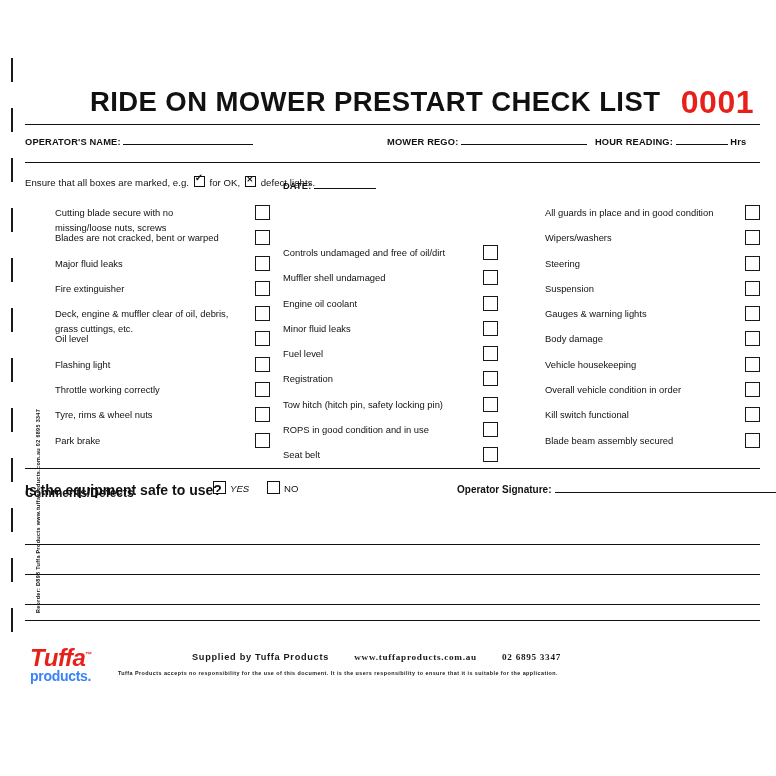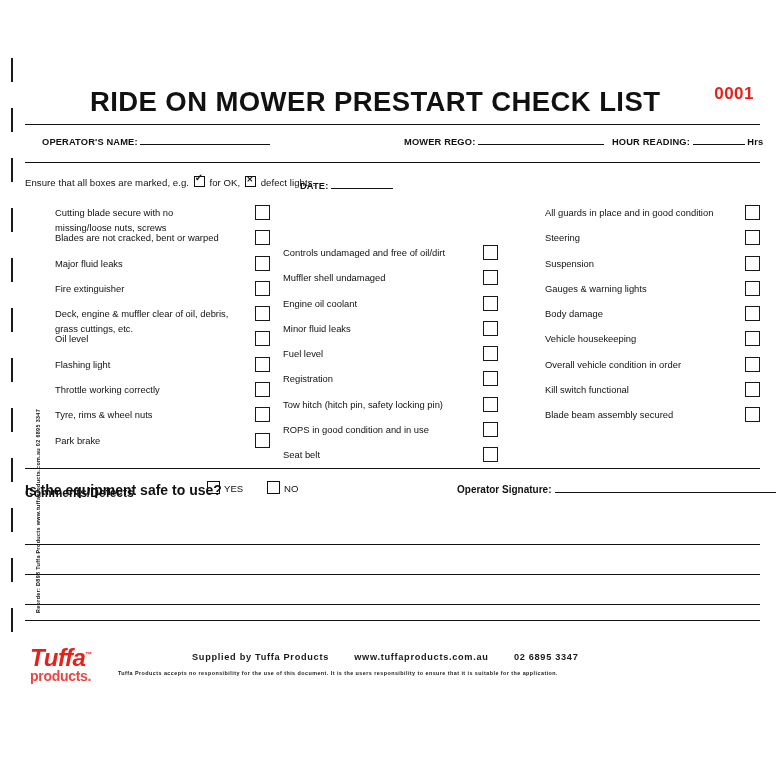--- a/index.html
+++ b/index.html
@@ -72,36 +72,36 @@
     top: 8px;
     font-size: 27.5px;
     font-weight: bold;
     letter-spacing: 0.4px;
     color: #111;
   }
   .serial {
     position: absolute;
     right: 8px;
     top: 6px;
-    font-size: 17px;
+    font-size: 32px;
     font-weight: bold;
     color: #e8201a;
     letter-spacing: 0.5px;
   }
 
   .hr {
     position: absolute;
     left: 3px;
     width: 735px;
     border-top: 1px solid #111;
   }
 
   .meta-row {
     position: absolute;
-    left: 20px;
+    left: 3px;
     top: 56px;
     width: 735px;
     height: 20px;
     font-size: 9.3px;
     font-weight: bold;
     letter-spacing: 0.15px;
     text-align: right;
   }
   .meta-row .f {
     position: absolute;
@@ -271,35 +271,35 @@
     font-style: italic;
   }
   .logo .tm {
     font-size: 7px;
     vertical-align: super;
     font-style: normal;
   }
   .logo .products {
     font-size: 14px;
     font-weight: bold;
-    color: #ef4444;
+    color: #3b82f6;
     letter-spacing: -0.3px;
     line-height: 14px;
   }
   .footer .supplied {
     position: absolute;
     left: 170px;
     top: 12px;
     font-size: 9.2px;
     font-weight: bold;
     letter-spacing: 0.7px;
     color: #1a1a1a;
     white-space: nowrap;
   }
-  .footer .supplied .ph { margin-left: 22px; }
+  .footer .supplied .ph { margin-left: 22px; font-family: Liberation Serif, serif; }
   .footer .disclaimer {
     position: absolute;
     left: 96px;
     top: 30px;
     font-size: 5.4px;
     letter-spacing: 0.45px;
     font-weight: bold;
     color: #1a1a1a;
     white-space: nowrap;
   }
@@ -448,20 +448,24 @@
             <span class="box"></span>
           </div>
       </div>
 
       <div class="col col3">
         <div class="item">
             <span class="lbl">All guards in place and in good condition</span>
             <span class="box"></span>
           </div>
         <div class="item">
+            <span class="lbl">Wipers/washers</span>
+            <span class="box"></span>
+          </div>
+        <div class="item">
             <span class="lbl">Steering</span>
             <span class="box"></span>
           </div>
         <div class="item">
             <span class="lbl">Suspension</span>
             <span class="box"></span>
           </div>
         <div class="item">
             <span class="lbl">Gauges &amp; warning lights</span>
             <span class="box"></span>
@@ -487,21 +491,21 @@
             <span class="box"></span>
           </div>
       </div>
 
     </div>
 
     <div class="hr" style="top:390px;"></div>
 
     <div class="safe-row">
       <span class="q">Is the equipment safe to use?</span>
-      <span class="opt" style="left:182px;">
+      <span class="opt" style="left:188px;font-style:italic;">
         <span class="b"></span><span>YES</span>
       </span>
       <span class="opt" style="left:242px;">
         <span class="b"></span><span>NO</span>
       </span>
       <span class="sig">
         <span>Operator Signature:</span><span class="ul2"></span>
       </span>
     </div>
 

